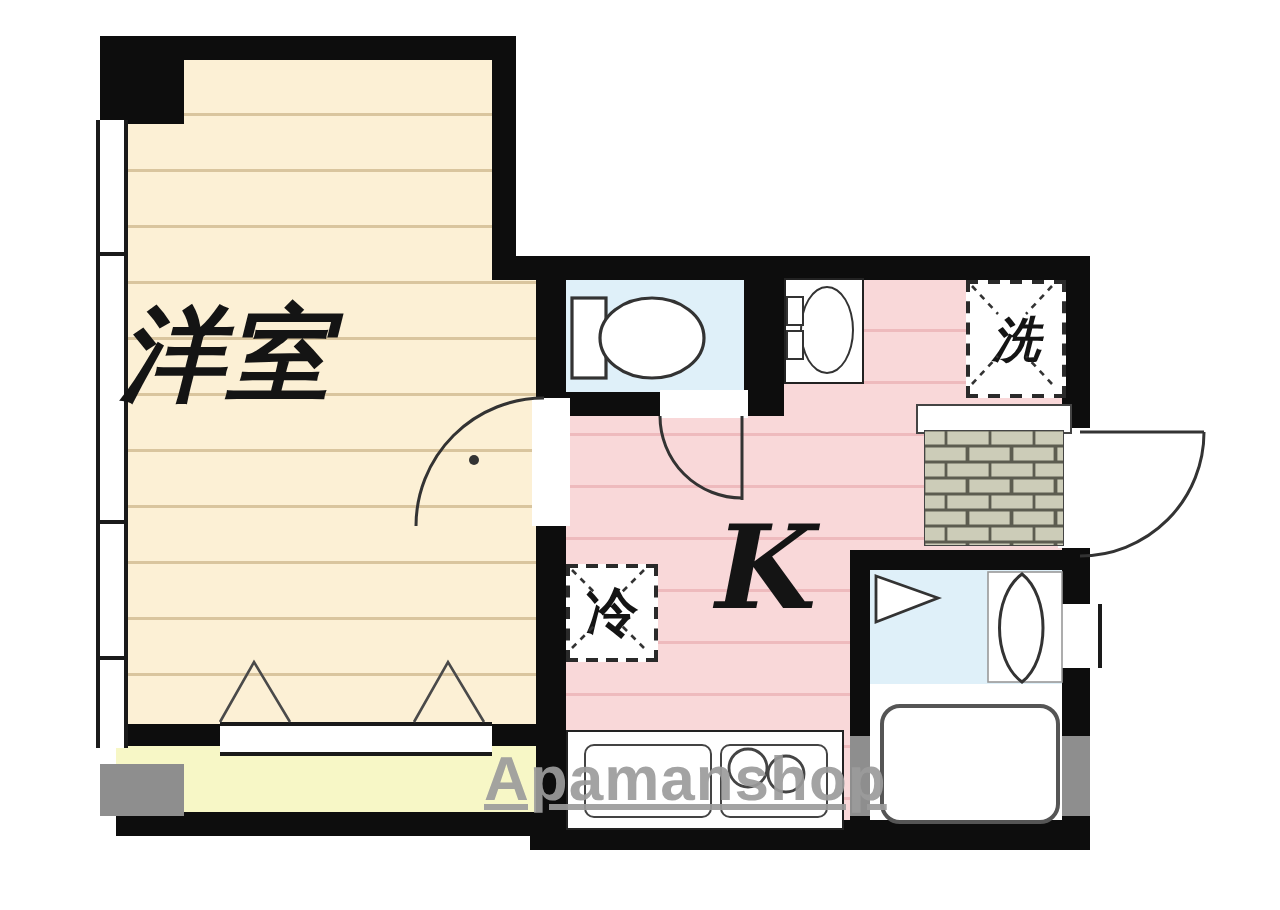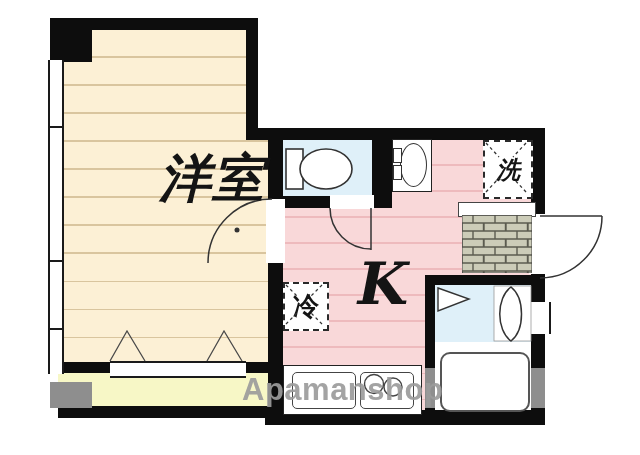--- a/index.html
+++ b/index.html
@@ -131,19 +131,19 @@
         <line x1="322" y1="324" x2="310" y2="312"></line>
     </g>
     <g stroke="#333" stroke-width="1.3" stroke-dasharray="3,3">
       <line x1="486" y1="143" x2="499" y2="157"></line>
         <line x1="526" y1="143" x2="513" y2="157"></line>
       <line x1="486" y1="192" x2="499" y2="178"></line>
         <line x1="526" y1="192" x2="513" y2="178"></line>
     </g>
   </svg>
 
-  <div class="abs cjk-label" style="left:60px;top:146px;width:205px;text-align:right;font-size:52px;line-height:64px;letter-spacing:1px;">
+  <div class="abs cjk-label" style="left:60px;top:146px;width:205px;text-align:left;font-size:52px;line-height:64px;letter-spacing:1px;">
     <div>洋室</div>
   </div>
   <div class="abs cjk-label" style="left:348px;top:254px;width:70px;text-align:center;font-size:58px;line-height:60px;">K</div>
-  <div class="abs" style="left:242px;top:372px;width:280px;font-weight:bold;font-size:31px;color:#9c9c9c;letter-spacing:0.5px;opacity:0.92;">Apamanshop</div>
+  <div class="abs" style="left:242px;top:372px;width:280px;font-weight:bold;font-size:31px;color:#9c9c9c;letter-spacing:0.5px;opacity:0.92;text-decoration:underline;">Apamanshop</div>
 
 </div>
 
 </body></html>

